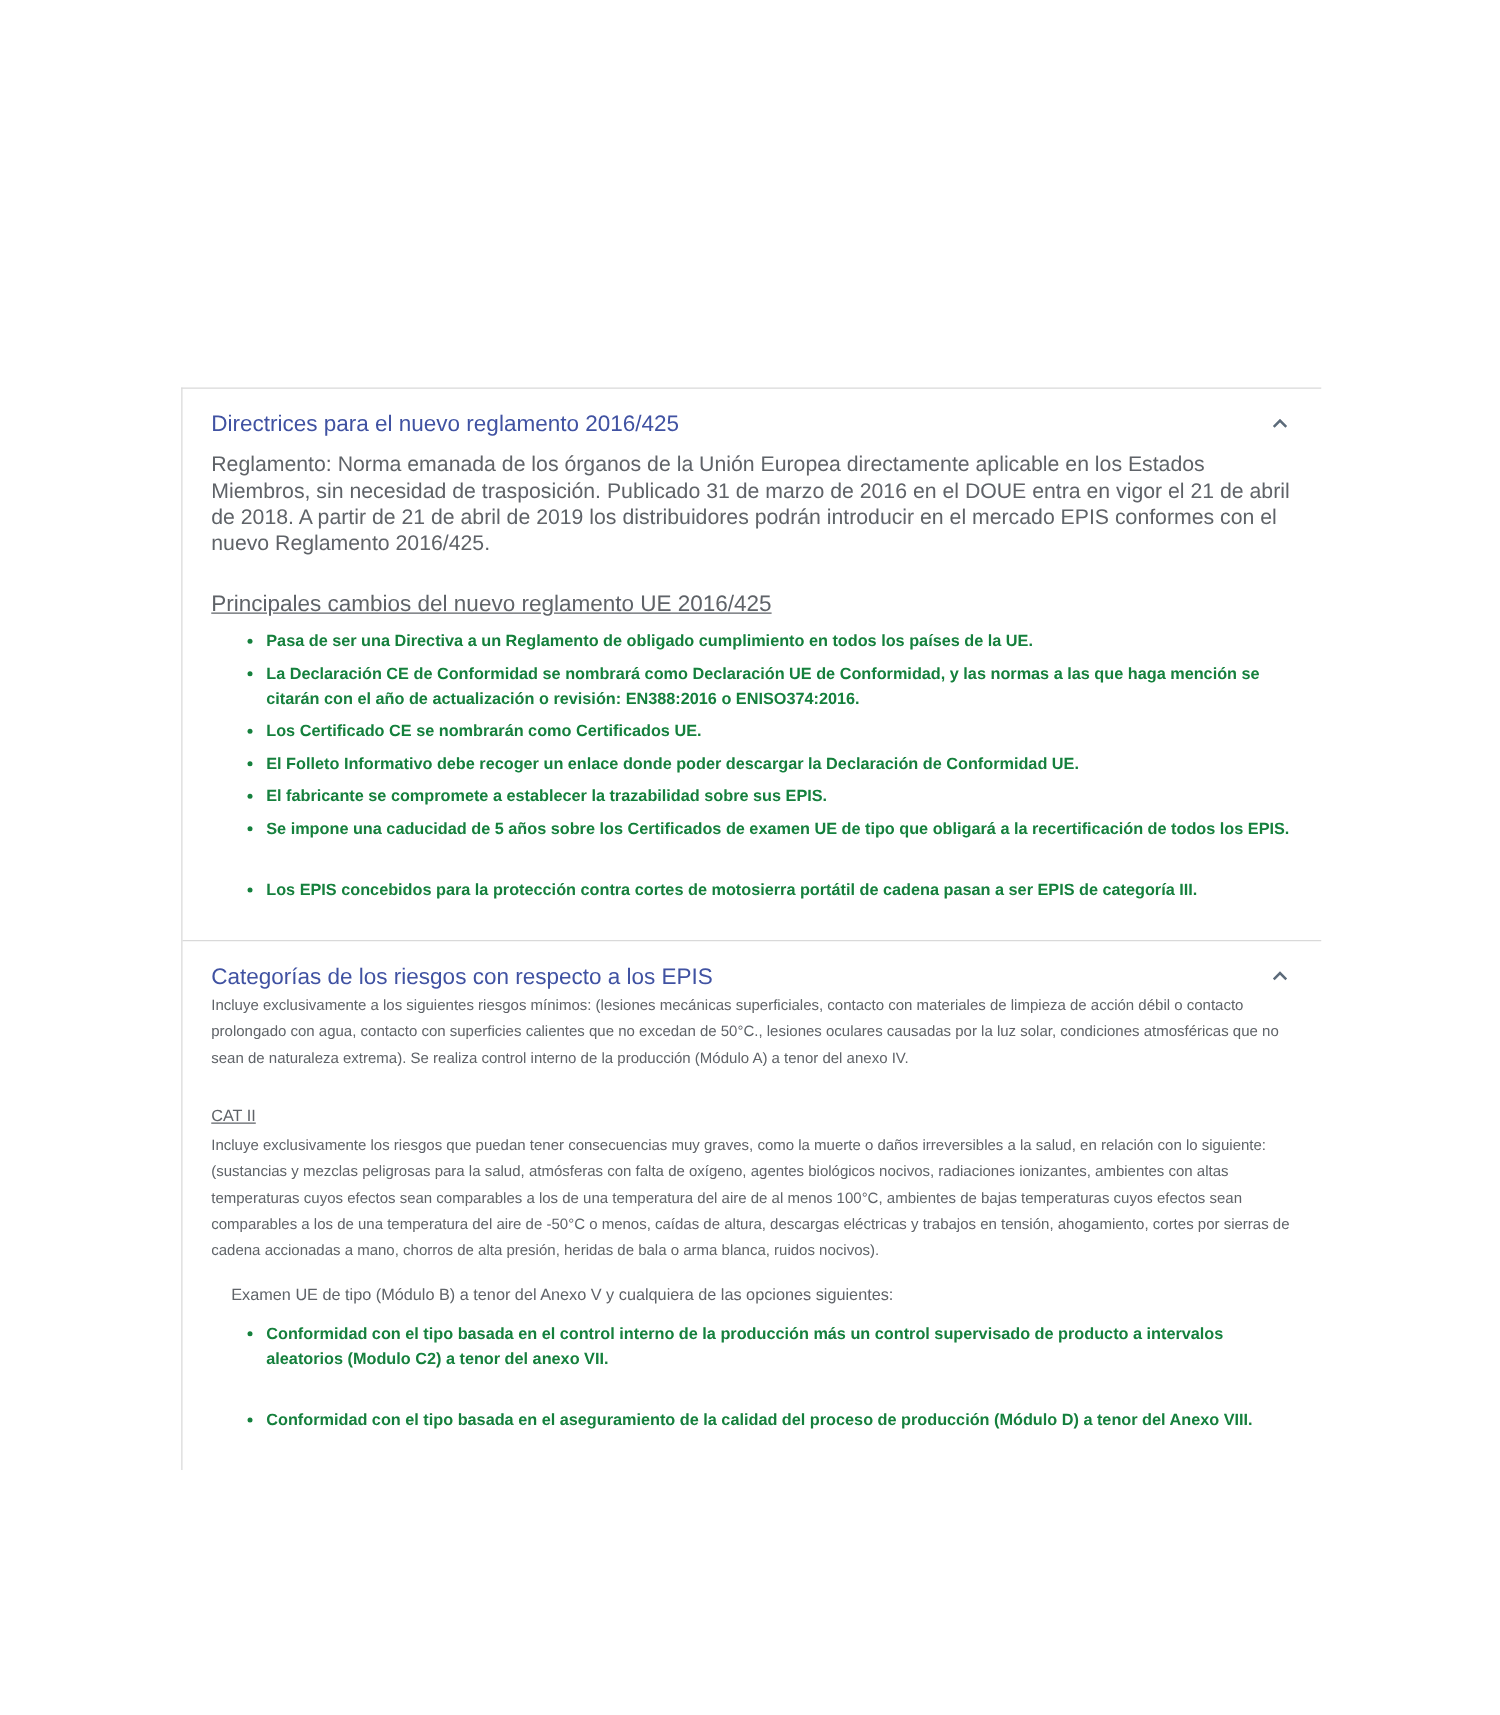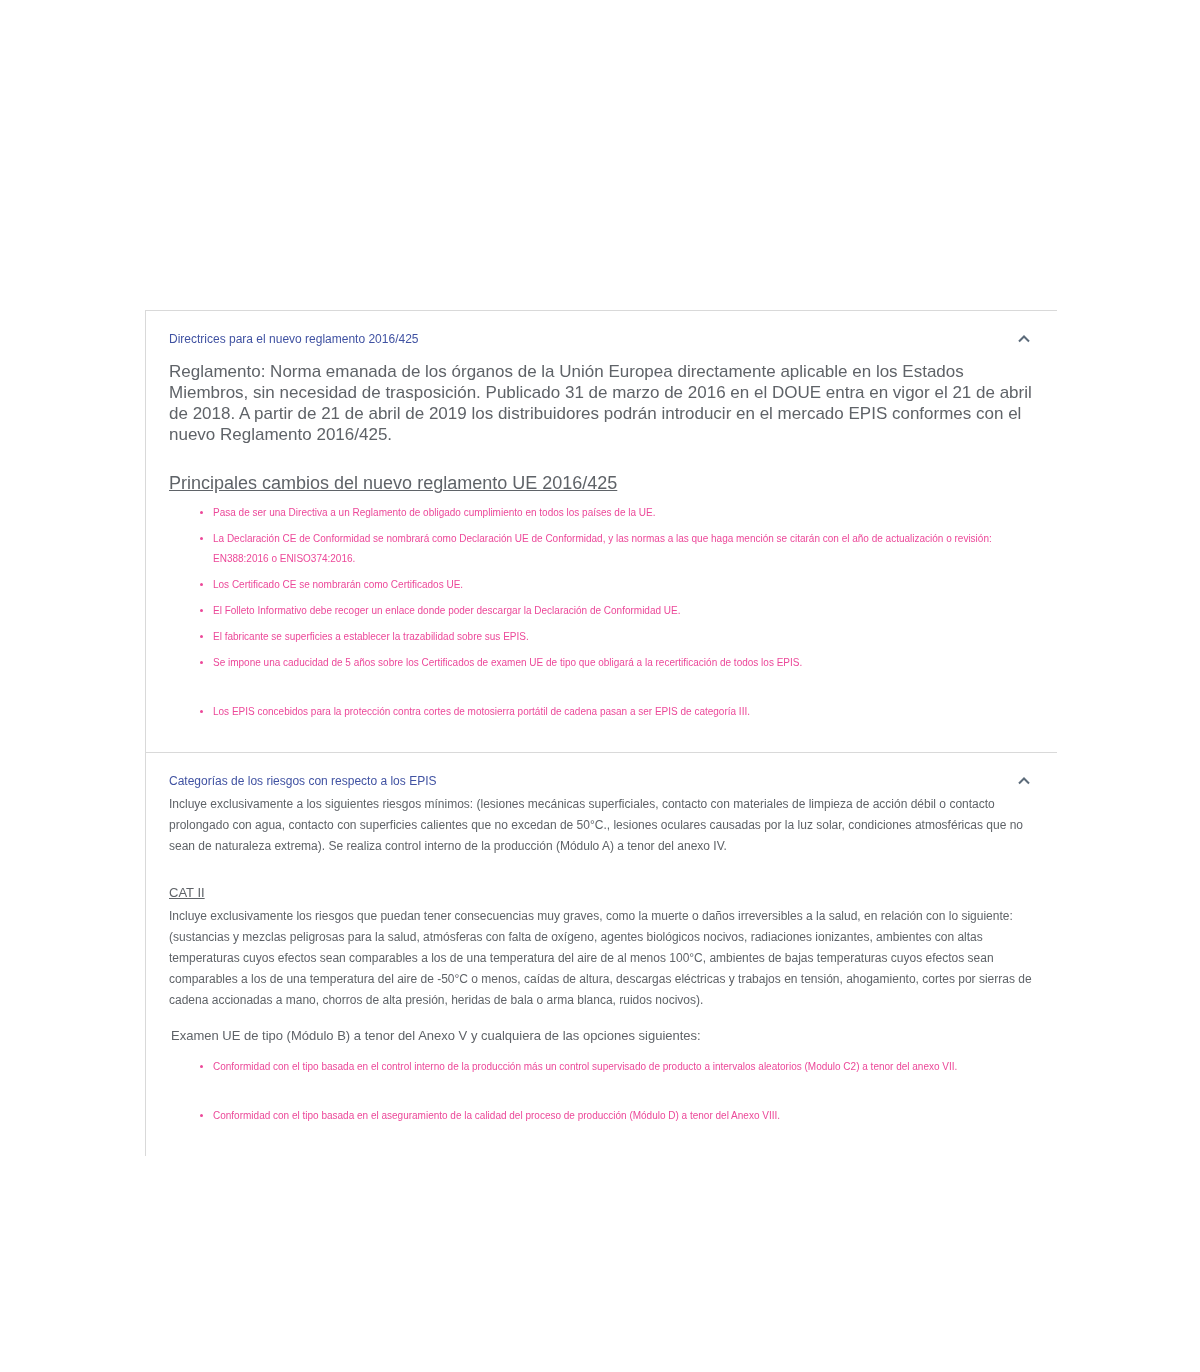--- a/index.html
+++ b/index.html
@@ -31,21 +31,21 @@
     border-top: 1px solid #d9d9d9;
   }
   .section-header {
     display: flex;
     justify-content: space-between;
     align-items: center;
     cursor: pointer;
   }
   .section-title {
     color: #4052a2;
-    font-size: 12px;
+    font-size: 18px;
     line-height: 18px;
     text-align: right;
   }
   .chevron {
     width: 18px;
     height: 18px;
     flex: 0 0 auto;
     display: flex;
     align-items: center;
     justify-content: center;
@@ -60,22 +60,23 @@
     margin: 29px 0 0 0;
     color: #5f6368;
     font-size: 18px;
     font-weight: normal;
     line-height: 18px;
     text-decoration: underline;
   }
   ul.bullets {
     margin: 11px 0 0 0;
     padding-left: 44px;
-    color: #ec4899;
-    font-size: 10px;
+    color: #15803d;
+    font-size: 13px;
+    font-weight: bold;
   }
   ul.bullets li {
     line-height: 20px;
     margin-bottom: 6px;
   }
   ul.bullets li:last-child { margin-bottom: 0; margin-top: 29px; }
   .cat-heading {
     margin: 27px 0 0 0;
     color: #5f6368;
     font-size: 13px;
@@ -83,21 +84,21 @@
     line-height: 18px;
     text-decoration: underline;
   }
   .cat-body {
     margin: 4px 0 0 0;
     color: #5f6368;
     font-size: 12px;
     line-height: 21px;
   }
   .cat-extra {
-    margin: 14px 0 0 2px;
+    margin: 14px 0 0 16px;
     color: #5f6368;
     font-size: 13px;
     line-height: 21px;
   }
 </style>
 </head>
 <body>
 
 <div class="panel">
 
@@ -113,21 +114,21 @@
 
     <p class="intro">Reglamento: Norma emanada de los órganos de la Unión Europea directamente aplicable en los Estados Miembros, sin necesidad de trasposición. Publicado 31 de marzo de 2016 en el DOUE entra en vigor el 21 de abril de 2018. A partir de 21 de abril de 2019 los distribuidores podrán introducir en el mercado EPIS conformes con el nuevo Reglamento 2016/425.</p>
 
     <div class="subheading">Principales cambios del nuevo reglamento UE 2016/425</div>
 
     <ul class="bullets">
       <li>Pasa de ser una Directiva a un Reglamento de obligado cumplimiento en todos los países de la UE.</li>
       <li>La Declaración CE de Conformidad se nombrará como Declaración UE de Conformidad, y las normas a las que haga mención se citarán con el año de actualización o revisión: EN388:2016 o ENISO374:2016.</li>
       <li>Los Certificado CE se nombrarán como Certificados UE.</li>
       <li>El Folleto Informativo debe recoger un enlace donde poder descargar la Declaración de Conformidad UE.</li>
-      <li>El fabricante se superficies a establecer la trazabilidad sobre sus EPIS.</li>
+      <li>El fabricante se compromete a establecer la trazabilidad sobre sus EPIS.</li>
       <li>Se impone una caducidad de 5 años sobre los Certificados de examen UE de tipo que obligará a la recertificación de todos los EPIS.</li>
       <li>Los EPIS concebidos para la protección contra cortes de motosierra portátil de cadena pasan a ser EPIS de categoría III.</li>
     </ul>
   </div>
 
   <div class="section second">
     <div class="section-header">
       <span class="section-title">Categorías de los riesgos con respecto a los EPIS</span>
       <span class="chevron">
         <svg width="18" height="18" viewBox="0 0 18 18" aria-hidden="true">

